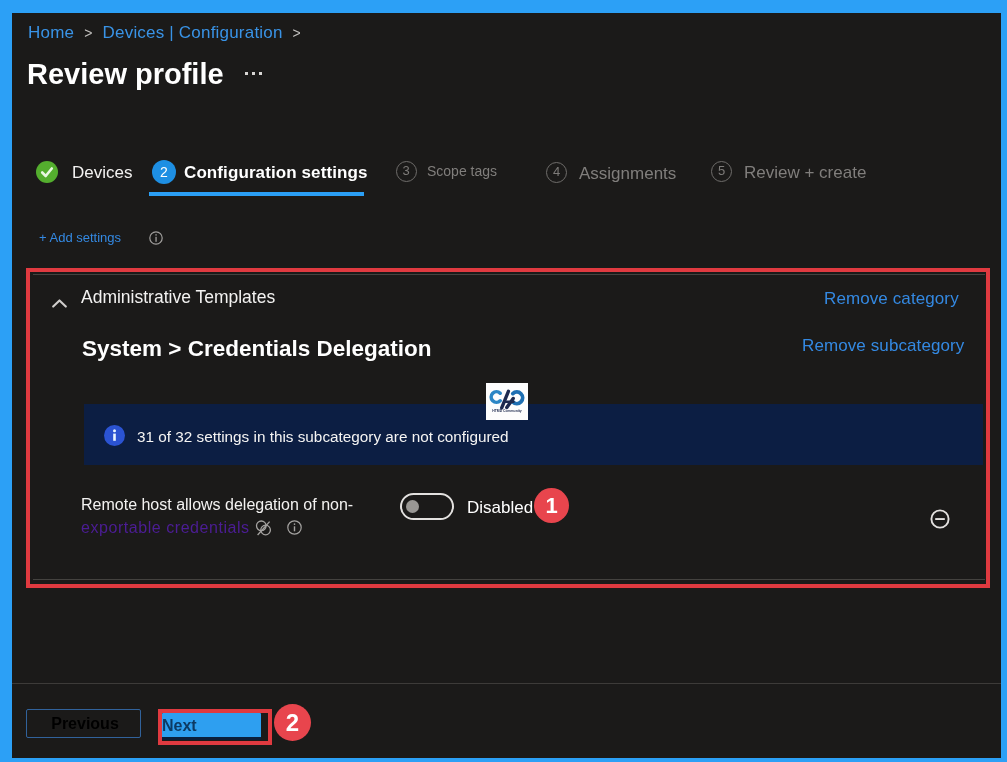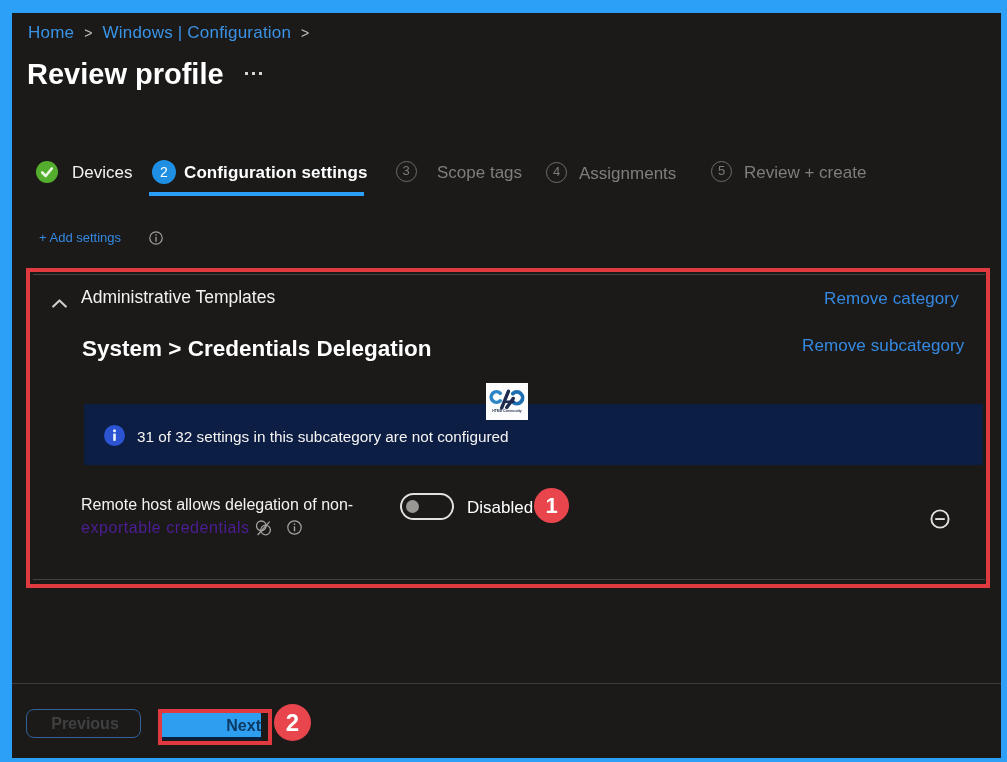--- a/index.html
+++ b/index.html
@@ -9,21 +9,21 @@
   .abs { position:absolute; }
   .blue { color:#3993e6; }
 </style>
 </head>
 <body>
 <div class="page"></div>
 
 <div class="abs" style="left:0;top:0;width:1007px;height:762px;">
 
   <div class="abs" style="left:28px;top:23px;font-size:17px;letter-spacing:0.2px;color:#c3c1bf;">
-    <span class="blue">Home</span><span style="font-size:14px;padding:0 10px;">&gt;</span><span class="blue">Windows | Configuration</span><span style="font-size:14px;padding-left:10px;">&gt;</span>
+    <span class="blue">Home</span><span style="font-size:14px;padding:0 10px;">&gt;</span><span class="blue">Devices | Configuration</span><span style="font-size:14px;padding-left:10px;">&gt;</span>
   </div>
 
   <div class="abs" style="left:27px;top:60px;font-size:29px;font-weight:bold;color:#ffffff;line-height:1;">Review profile</div>
   <div class="abs" style="left:245px;top:72px;width:18px;height:4px;">
     <div class="abs" style="left:0;top:0;width:2.6px;height:2.6px;background:#d8d6d4;"></div>
     <div class="abs" style="left:7px;top:0;width:2.6px;height:2.6px;background:#d8d6d4;"></div>
     <div class="abs" style="left:14px;top:0;width:2.6px;height:2.6px;background:#d8d6d4;"></div>
   </div>
 
   <div class="abs" style="left:36px;top:161px;width:22px;height:22px;">
@@ -31,21 +31,21 @@
         <circle cx="11" cy="11" r="11" fill="#54ae2e"></circle>
         <path d="M6.2 11.5 L9.7 15 L15.8 7.5" stroke="#e8f8e0" stroke-width="2.6" fill="none" stroke-linecap="round" stroke-linejoin="round"></path>
       </svg>
   </div>
   <div class="abs" style="left:72px;top:163px;font-size:17px;color:#f3f2f1;">Devices</div>
   <div class="abs" style="left:152px;top:160px;width:24px;height:24px;border-radius:50%;background:#1e8fe3;color:#fff;font-size:14px;text-align:center;line-height:24px;">2</div>
   <div class="abs" style="left:184px;top:163px;font-size:17px;letter-spacing:0.1px;font-weight:bold;color:#ffffff;">Configuration settings</div>
   <div class="abs" style="left:149px;top:192px;width:215px;height:4px;background:#2b9ff5;"></div>
 
   <div class="abs" style="left:395.5px;top:161px;width:21px;height:21px;border-radius:50%;border:1.5px solid #6f6d6b;color:#7d7b79;font-size:13px;text-align:center;line-height:18px;">3</div>
-  <div class="abs" style="left:437px;top:163px;font-size:17px;color:#807e7c;">Scope tags</div>
+  <div class="abs" style="left:427px;top:163px;font-size:14px;color:#807e7c;">Scope tags</div>
   <div class="abs" style="left:546px;top:162px;width:21px;height:21px;border-radius:50%;border:1.5px solid #6f6d6b;color:#7d7b79;font-size:13px;text-align:center;line-height:18px;">4</div>
   <div class="abs" style="left:579px;top:164px;font-size:17px;color:#807e7c;">Assignments</div>
   <div class="abs" style="left:711px;top:161px;width:21px;height:21px;border-radius:50%;border:1.5px solid #6f6d6b;color:#7d7b79;font-size:13px;text-align:center;line-height:18px;">5</div>
   <div class="abs" style="left:744px;top:163px;font-size:17px;color:#807e7c;">Review + create</div>
 
   <div class="abs" style="left:39px;top:230px;font-size:13px;color:#3489e2;">+ Add settings</div>
   <div class="abs" style="left:149px;top:231px;width:14px;height:14px;">
     <svg width="14" height="14" viewBox="0 0 14 14">
         <circle cx="7" cy="7" r="6.2" fill="none" stroke="#a19f9d" stroke-width="1.2"></circle>
         <rect x="6.4" y="5.8" width="1.3" height="5" fill="#a19f9d"></rect>
@@ -114,20 +114,20 @@
 
   <div class="abs" style="left:930px;top:509px;width:20px;height:20px;">
     <svg width="20" height="20" viewBox="0 0 20 20">
         <circle cx="10" cy="10" r="8.6" fill="none" stroke="#e3e1df" stroke-width="1.9"></circle>
         <rect x="5.2" y="9.1" width="9.6" height="1.9" fill="#e3e1df"></rect>
       </svg>
   </div>
 
   <div class="abs" style="left:12px;top:683px;width:989px;height:1px;background:#3d3b39;"></div>
 
-  <div class="abs" style="left:26px;top:709px;width:115px;height:29px;border:1.5px solid #31629b;border-radius:8px;color:#404040;font-weight:bold;font-size:16px;text-align:center;line-height:27px;padding-left:3px;">Previous</div>
+  <div class="abs" style="left:26px;top:709px;width:115px;height:29px;border:1.5px solid #31629b;border-radius:2px;color:#000000;font-weight:bold;font-size:16px;text-align:center;line-height:27px;padding-left:3px;">Previous</div>
 
   <div class="abs" style="left:158px;top:709px;width:114px;height:36px;border:4px solid #e03a40;"></div>
-  <div class="abs" style="left:162px;top:713px;width:99px;height:27px;background:#2e9ff0;border-bottom:3px solid #0a1f3c;color:#0d3a63;font-weight:bold;font-size:16px;text-align:right;line-height:25px;border-radius:1px;">Next</div>
+  <div class="abs" style="left:162px;top:713px;width:99px;height:27px;background:#2e9ff0;border-bottom:3px solid #0a1f3c;color:#0d3a63;font-weight:bold;font-size:16px;text-align:left;line-height:25px;border-radius:1px;">Next</div>
 
   <div class="abs" style="left:274px;top:704px;width:37px;height:37px;border-radius:50%;background:#e8454d;color:#fff;font-weight:bold;font-size:24px;text-align:center;line-height:37px;">2</div>
 
 </div>
 
 </body></html>

